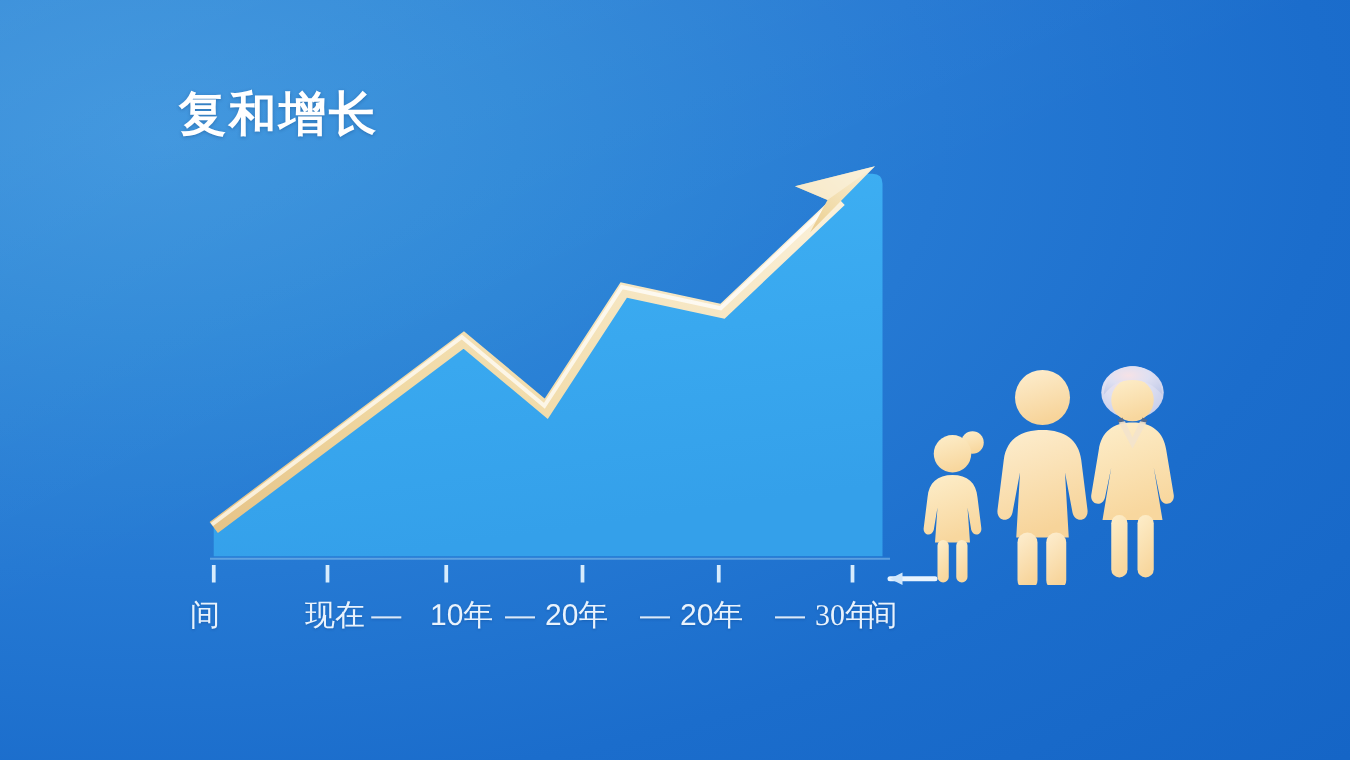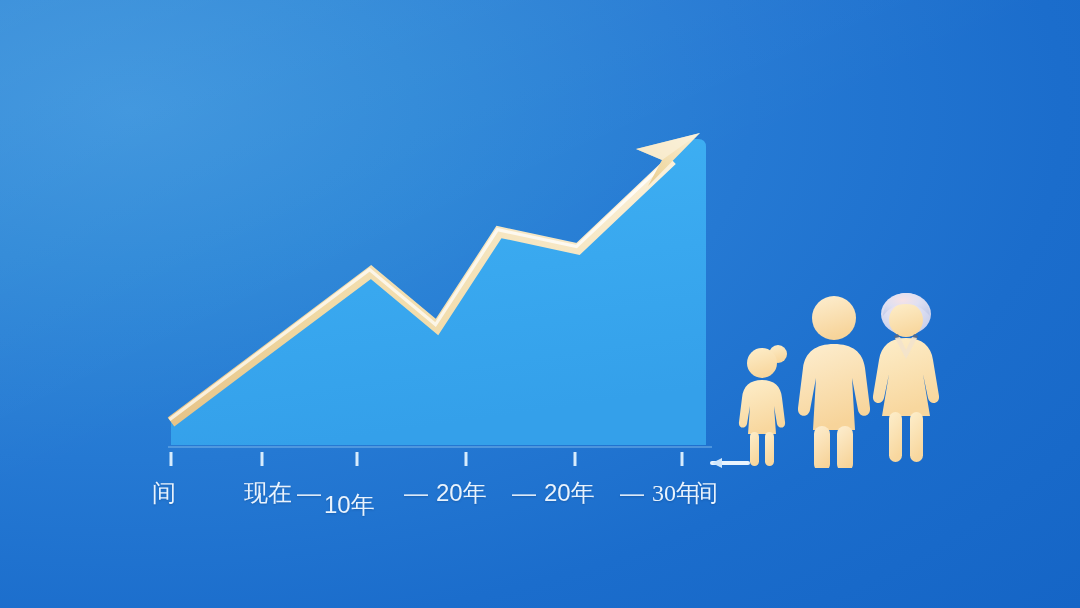--- a/index.html
+++ b/index.html
@@ -85,20 +85,21 @@
   }
 </style>
 </head>
 <body>
 
 <div id="stage">
 
   <div id="bg"></div>
   <div id="bg-sheen"></div>
 
+  <div id="title">复和增长</div>
 
   <svg id="chart" viewBox="0 0 1080 608">
     <defs>
       <linearGradient id="areaGrad" x1="0" y1="0" x2="0.25" y2="1">
         <stop offset="0%" stop-color="#3fb2f4"></stop>
         <stop offset="55%" stop-color="#39a8ef"></stop>
         <stop offset="100%" stop-color="#34a0ea"></stop>
       </linearGradient>
       <linearGradient id="lineGrad" x1="0" y1="1" x2="1" y2="0">
         <stop offset="0%" stop-color="#e6c488"></stop>
@@ -145,21 +146,21 @@
         <line x1="712" y1="463" x2="748" y2="463" stroke="#e9f4fe" stroke-width="4" stroke-linecap="round"></line>
         <path d="M712,463 L722,458 L722,468 Z" fill="#cfe6fb"></path>
       </g>
     </g>
   </svg>
 
   <div id="axis-labels">
     <span class="axis-label" style="left:152px;">间</span>
     <span class="axis-label" style="left:244px;">现在</span>
     <span class="axis-label axis-dash" style="left:297px;">—</span>
-    <span class="axis-label" style="left:324px;margin-top:12px;">10年</span>
+    <span class="axis-label" style="left:344px;">10年</span>
     <span class="axis-label axis-dash" style="left:404px;">—</span>
     <span class="axis-label" style="left:436px;">20年</span>
     <span class="axis-label axis-dash" style="left:512px;">—</span>
     <span class="axis-label" style="left:544px;">20年</span>
     <span class="axis-label axis-dash" style="left:620px;">—</span>
     <span class="axis-label" style="left:652px;font-family:Liberation Serif, serif;">30年</span>
     <span class="axis-label" style="left:694px;">间</span>
   </div>
 
   <svg id="people" viewBox="0 0 230 200">

